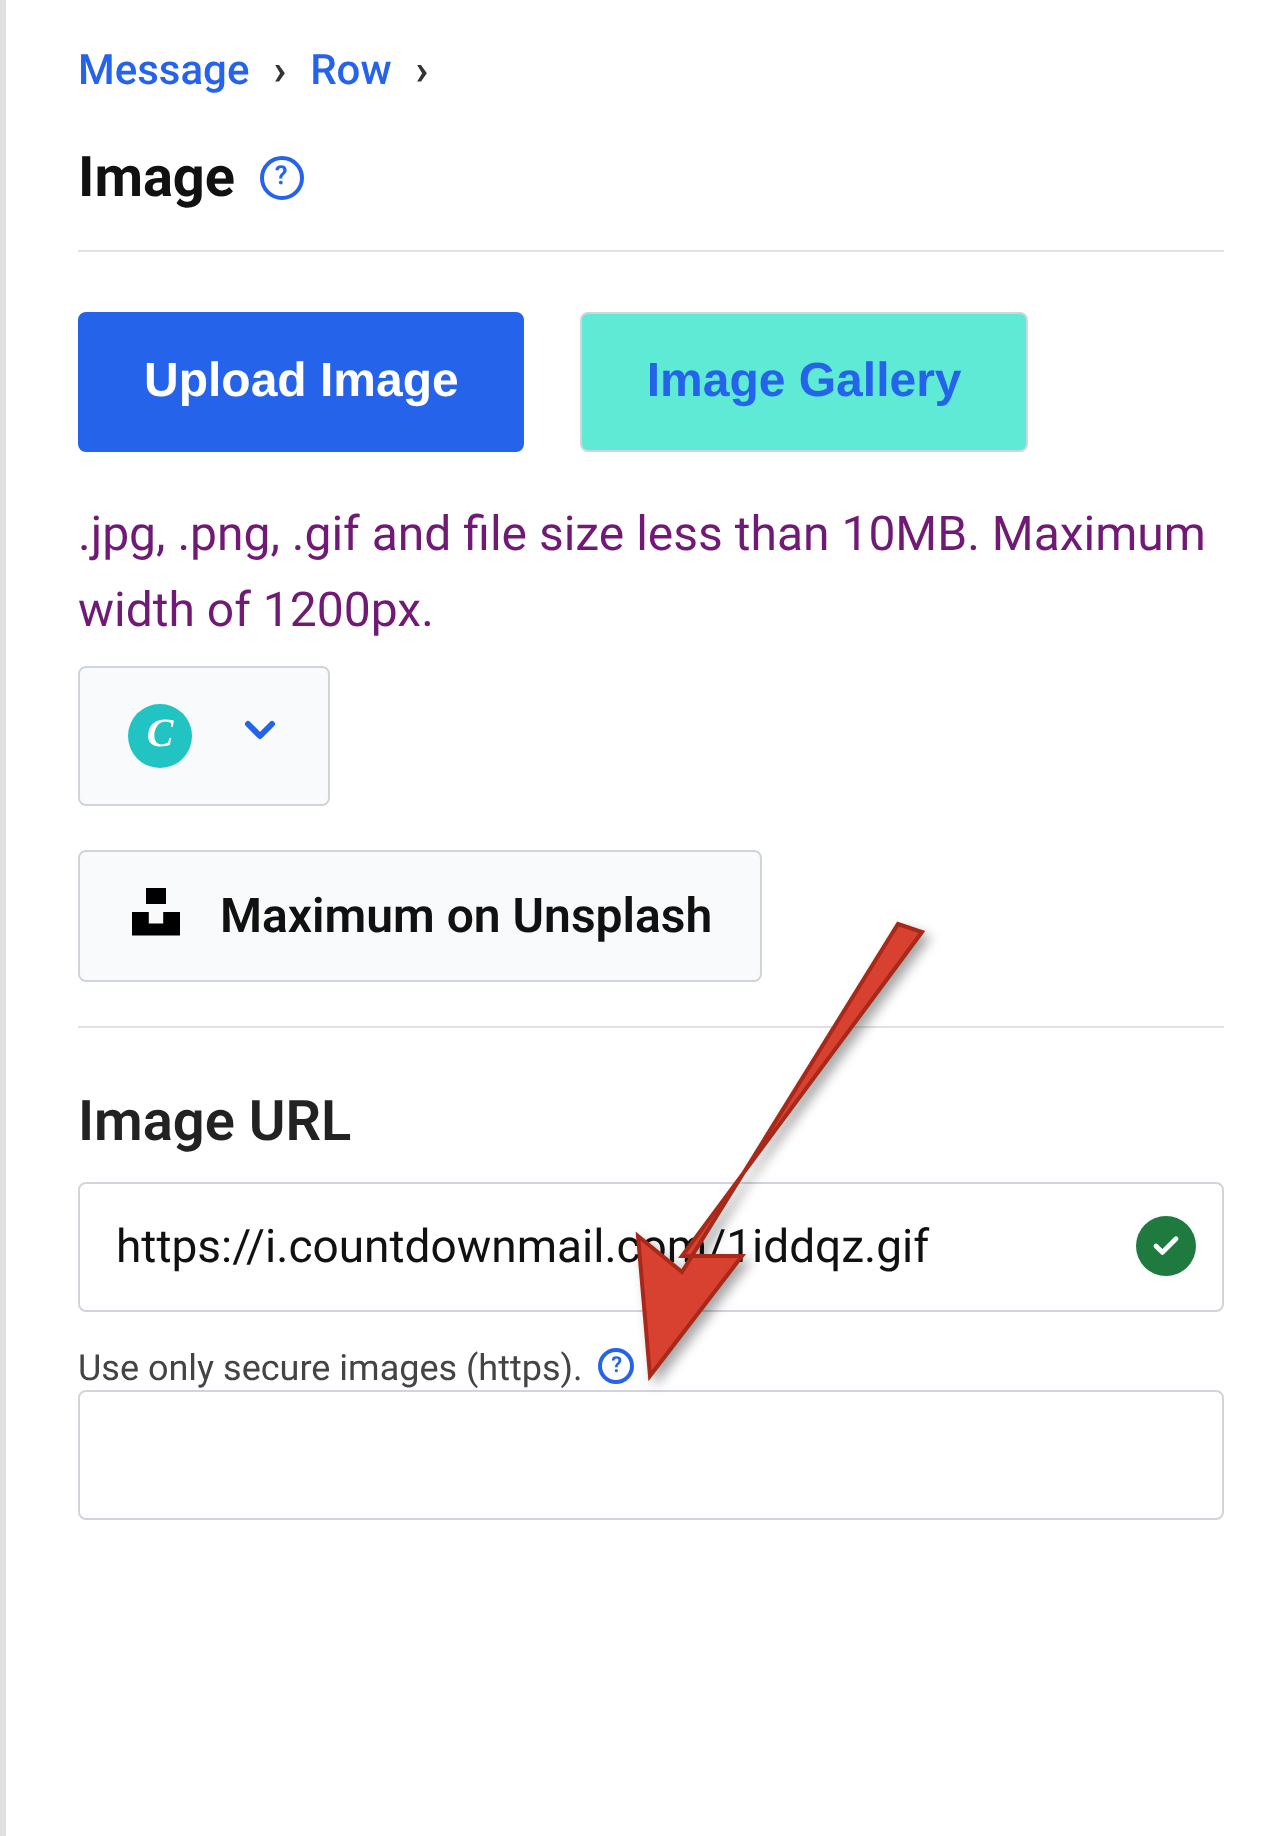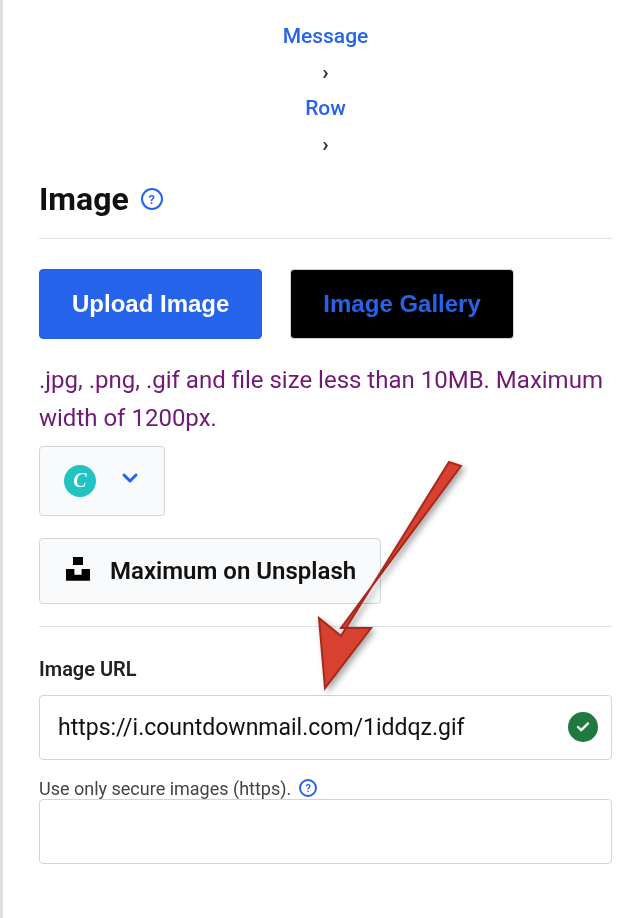--- a/index.html
+++ b/index.html
@@ -15,32 +15,31 @@
     .content {
       padding: 24px 28px 0 28px;
     }
     .breadcrumb {
       display: flex;
       align-items: center;
       gap: 12px;
       font-size: 21px;
       font-weight: 500;
       margin-bottom: 24px;
-      flex-direction: column;
     }
     .breadcrumb a { color: #2563eb; text-decoration: none; cursor: pointer; }
     .chev { color: #333; font-weight: bold; }
     .title-row {
       display: flex;
       align-items: center;
       gap: 12px;
       margin-bottom: 20px;
     }
     .page-title {
-      font-size: 32px;
+      font-size: 28px;
       font-weight: 700;
       color: #111;
     }
     .help-circle {
       width: 22px; height: 22px;
       border: 2px solid #2563eb;
       border-radius: 50%;
       display: inline-flex;
       align-items: center;
       justify-content: center;
@@ -67,21 +66,21 @@
       cursor: pointer;
       border: 1px solid transparent;
     }
     .btn-primary {
       background: #2563eb;
       color: #fff;
       border-color: #2563eb;
       text-align: right;
     }
     .btn-secondary {
-      background: #000000;
+      background: #5eead4;
       color: #2563eb;
       border-color: #d1d5db;
     }
     .helper-text {
       font-size: 24px;
       color: #701a75;
       line-height: 1.6;
       margin-bottom: 8px;
     }
     .action-btn {
@@ -131,21 +130,21 @@
     }
     .unsplash-icon::after {
       content: "";
       position: absolute;
       bottom: 4px; left: 2px;
       width: 24px; height: 12px;
       background: #000;
       clip-path: polygon(0 0, 35% 0, 35% 50%, 65% 50%, 65% 0, 100% 0, 100% 100%, 0 100%);
     }
     .section-label {
-      font-size: 20px;
+      font-size: 28px;
       font-weight: 600;
       color: #222;
       margin-bottom: 14px;
     }
     .input-wrap {
       position: relative;
       margin-bottom: 18px;
     }
     .text-input {
       width: 100%;
@@ -170,21 +169,20 @@
       border-radius: 50%;
       display: flex;
       align-items: center;
       justify-content: center;
       color: #fff;
     }
     .hint {
       font-size: 18px;
       color: #444;
       display: flex;
-      align-items: center;
       gap: 8px;
     }
     .small-help {
       width: 18px; height: 18px;
       border: 2px solid #2563eb;
       border-radius: 50%;
       display: inline-flex;
       align-items: center;
       justify-content: center;
       color: #2563eb;

